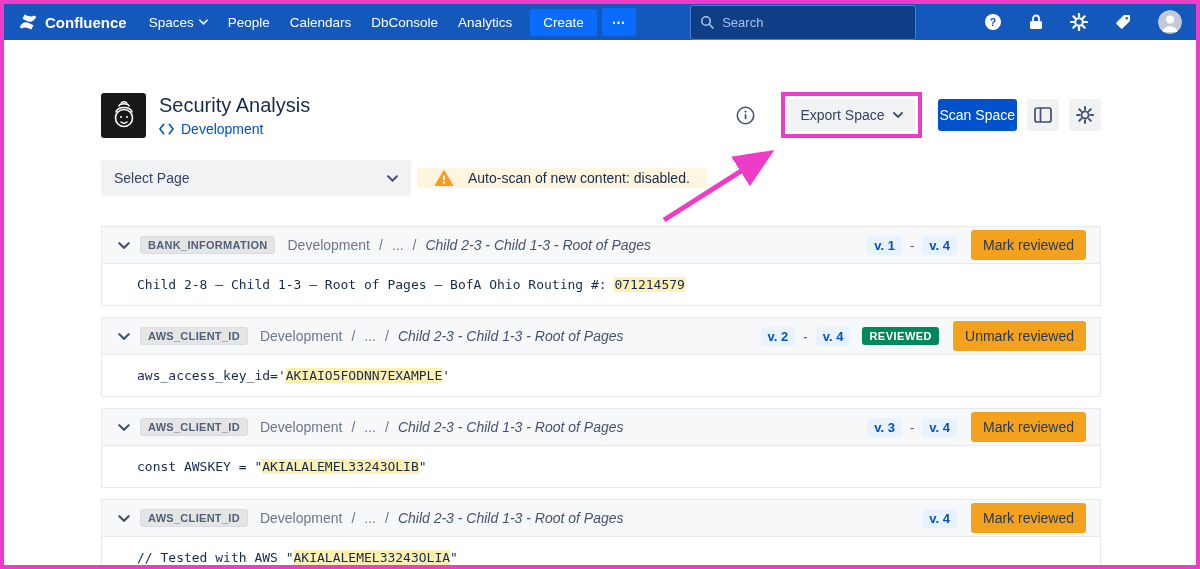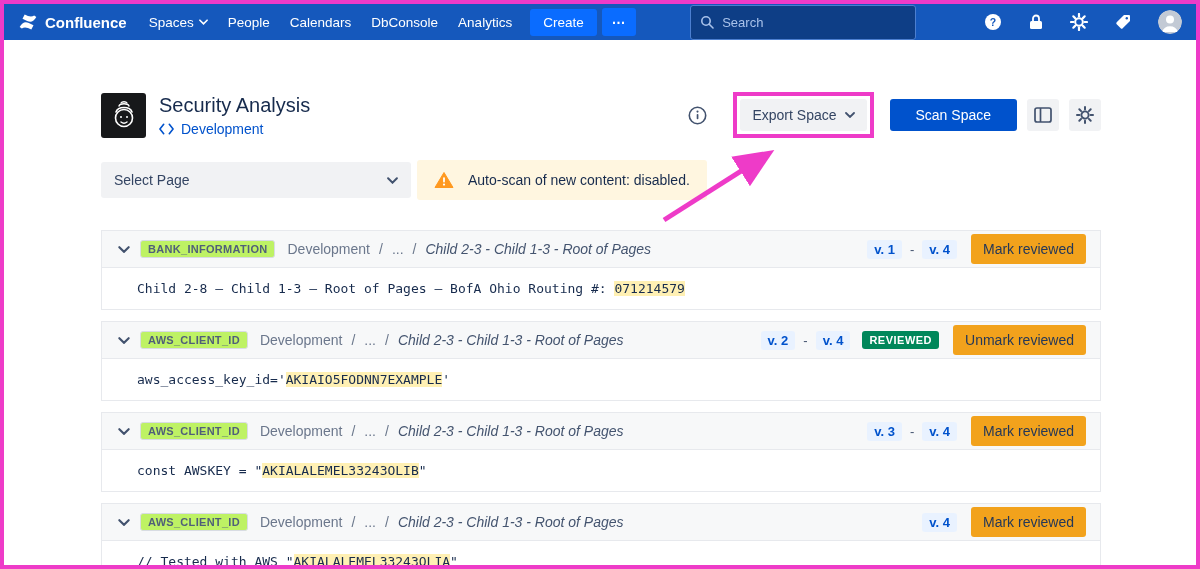--- a/index.html
+++ b/index.html
@@ -41,50 +41,50 @@
   .page-title { font-size:20px; font-weight:500; color:#172B4D; line-height:1.25; }
   .space-link { margin-top:3px; display:flex; align-items:center; gap:7px; color:#0052CC;
                 font-size:14px; cursor:pointer; }
   .header-actions { margin-left:auto; display:flex; align-items:center; gap:10px; }
   .info-icon { margin-right:16px; cursor:pointer; display:flex; }
   .export-annotation { border:4px solid #EE3BC8; padding:3px; background:#fff; }
   .btn-export { background:#F1F2F4; color:#344563; font-size:14px; font-weight:500; height:32px;
                 padding:0 12px; border-radius:3px; display:flex; align-items:center; gap:8px;
                 border:none; cursor:pointer; font-family:inherit; }
   .btn-scan { background:#0052CC; color:#fff; font-size:14px; font-weight:500; height:32px;
-              padding:0 26px; border-radius:3px; border:none; cursor:pointer; font-family:inherit;
+              padding:0 2px; border-radius:3px; border:none; cursor:pointer; font-family:inherit;
               margin-left:6px; }
   .icon-btn { width:32px; height:32px; border-radius:3px; background:#F1F2F4; border:none;
               display:flex; align-items:center; justify-content:center; cursor:pointer; }
   .icon-btn:first-of-type { margin-left:16px; }
 
   
   .controls-row { margin-top:22px; display:flex; align-items:center; }
   .select-page { width:310px; height:36px; background:#F1F2F4; border-radius:3px; display:flex;
                  align-items:center; padding:0 13px; color:#344563; font-size:14px; cursor:pointer; }
   .select-page .chev { margin-left:auto; color:#42526E; display:flex; }
-  .warning-banner { margin-left:6px; height:40px; background:#FFF6E0; border-radius:3px;
+  .warning-banner { margin-left:6px; height:20px; background:#FFF6E0; border-radius:3px;
                     display:flex; align-items:center; gap:14px; padding:0 17px; font-size:14px;
                     color:#172B4D; }
   .show-reviewed { margin-left:auto; display:flex; align-items:center; gap:9px; font-size:14px;
                    color:#172B4D; }
   .toggle { width:40px; height:20px; border-radius:10px; background:#36B37E; position:relative;
             cursor:pointer; border:none; }
   .toggle .knob { position:absolute; right:2px; top:2px; width:16px; height:16px;
                   border-radius:50%; background:#fff; }
   .toggle .check { position:absolute; left:6px; top:6px; display:flex; }
 
   
   .findings { margin-top:30px; display:flex; flex-direction:column; gap:11px; }
   .card { border:1px solid #E7E9ED; background:#fff; }
   .card-header { height:37px; background:#F7F8F9; display:flex; align-items:center;
                  padding:0 14px; border-bottom:1px solid #E7E9ED; }
   .chevron-btn { color:#42526E; display:flex; background:none; border:none; cursor:pointer;
                  padding:2px; }
-  .type-badge { background:#bef264; border:1px solid #D8DCE3; color:#505F79; font-size:11px;
+  .type-badge { background:#e5e5e5; border:1px solid #D8DCE3; color:#505F79; font-size:11px;
                 font-weight:bold; padding:2px 7px; border-radius:3px; letter-spacing:0.3px;
                 margin-left:8px; white-space:nowrap; }
   .crumbs { display:flex; gap:9px; font-size:14px; color:#6B778C; align-items:center;
             margin-left:12px; white-space:nowrap; }
   .crumb-space, .crumb-ellipsis { cursor:pointer; }
   .crumb-page { color:#44546F; font-weight:500; cursor:pointer;font-style:italic; }
   .header-right { margin-left:auto; display:flex; align-items:center; gap:8px; }
   .vlink { color:#0052CC; background:#E9F2FF; font-size:13px; font-weight:600; padding:2px 7px;
            border-radius:3px; text-decoration:none; cursor:pointer; }
   .v-from:empty { display:none; }

